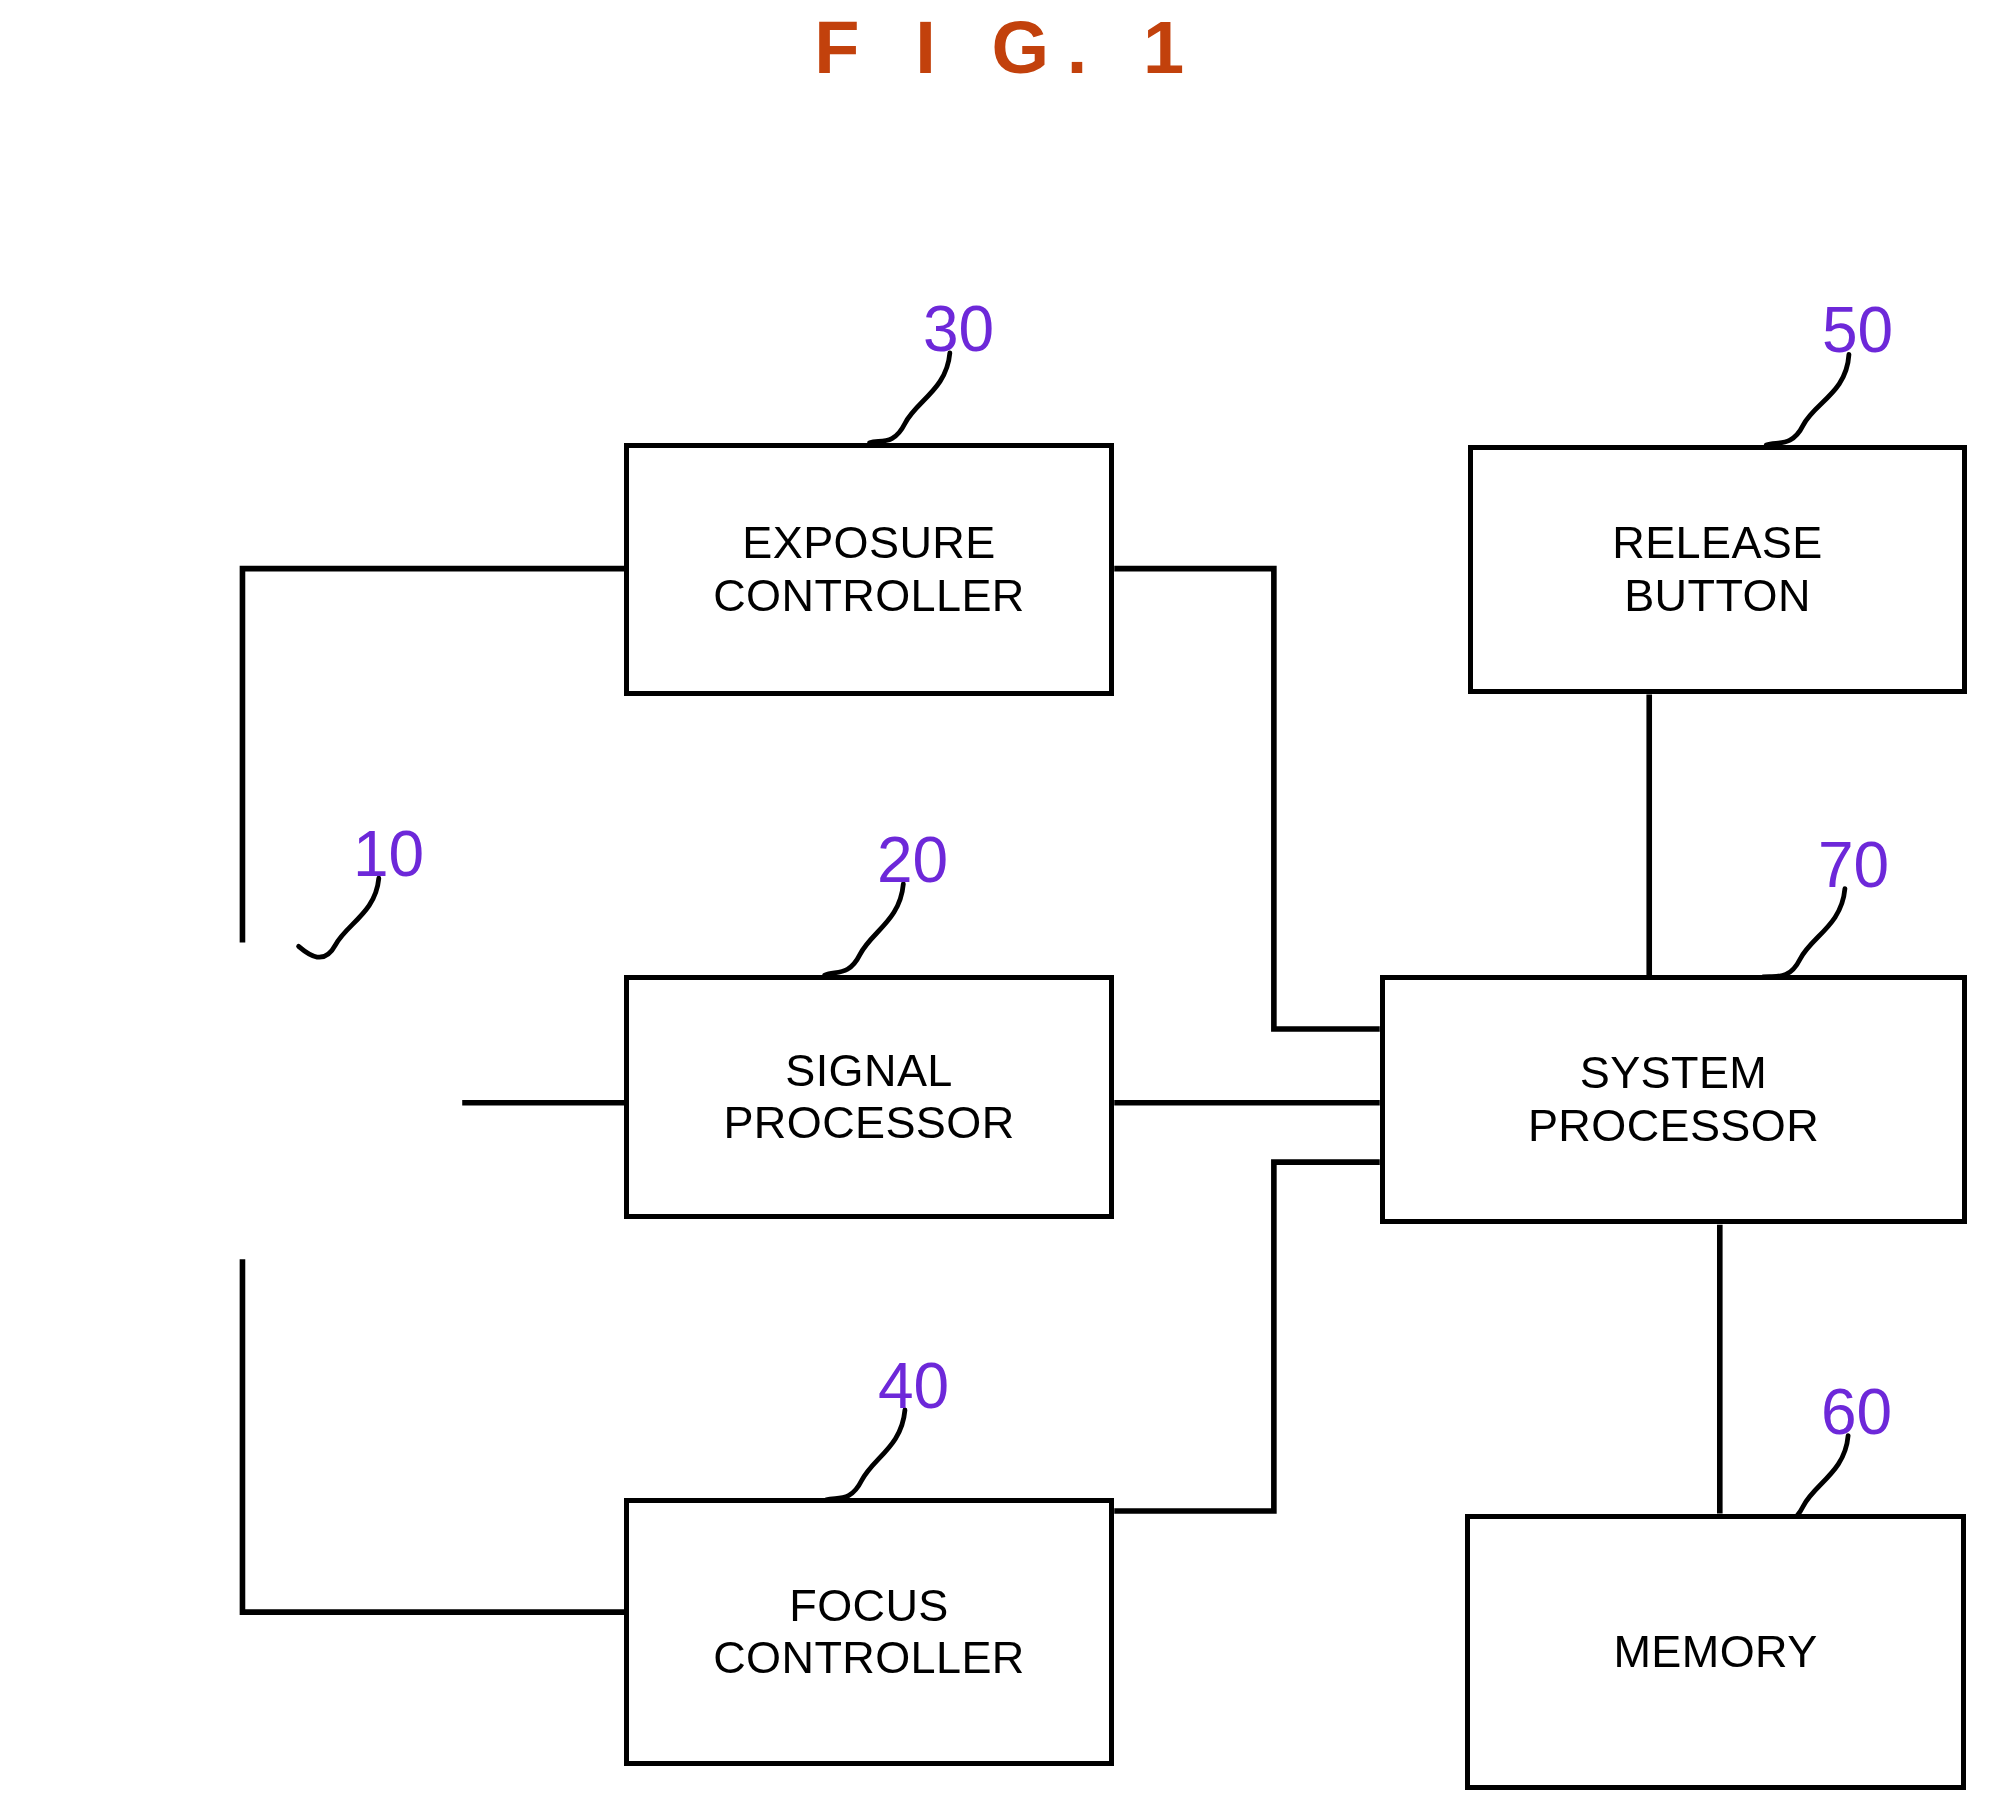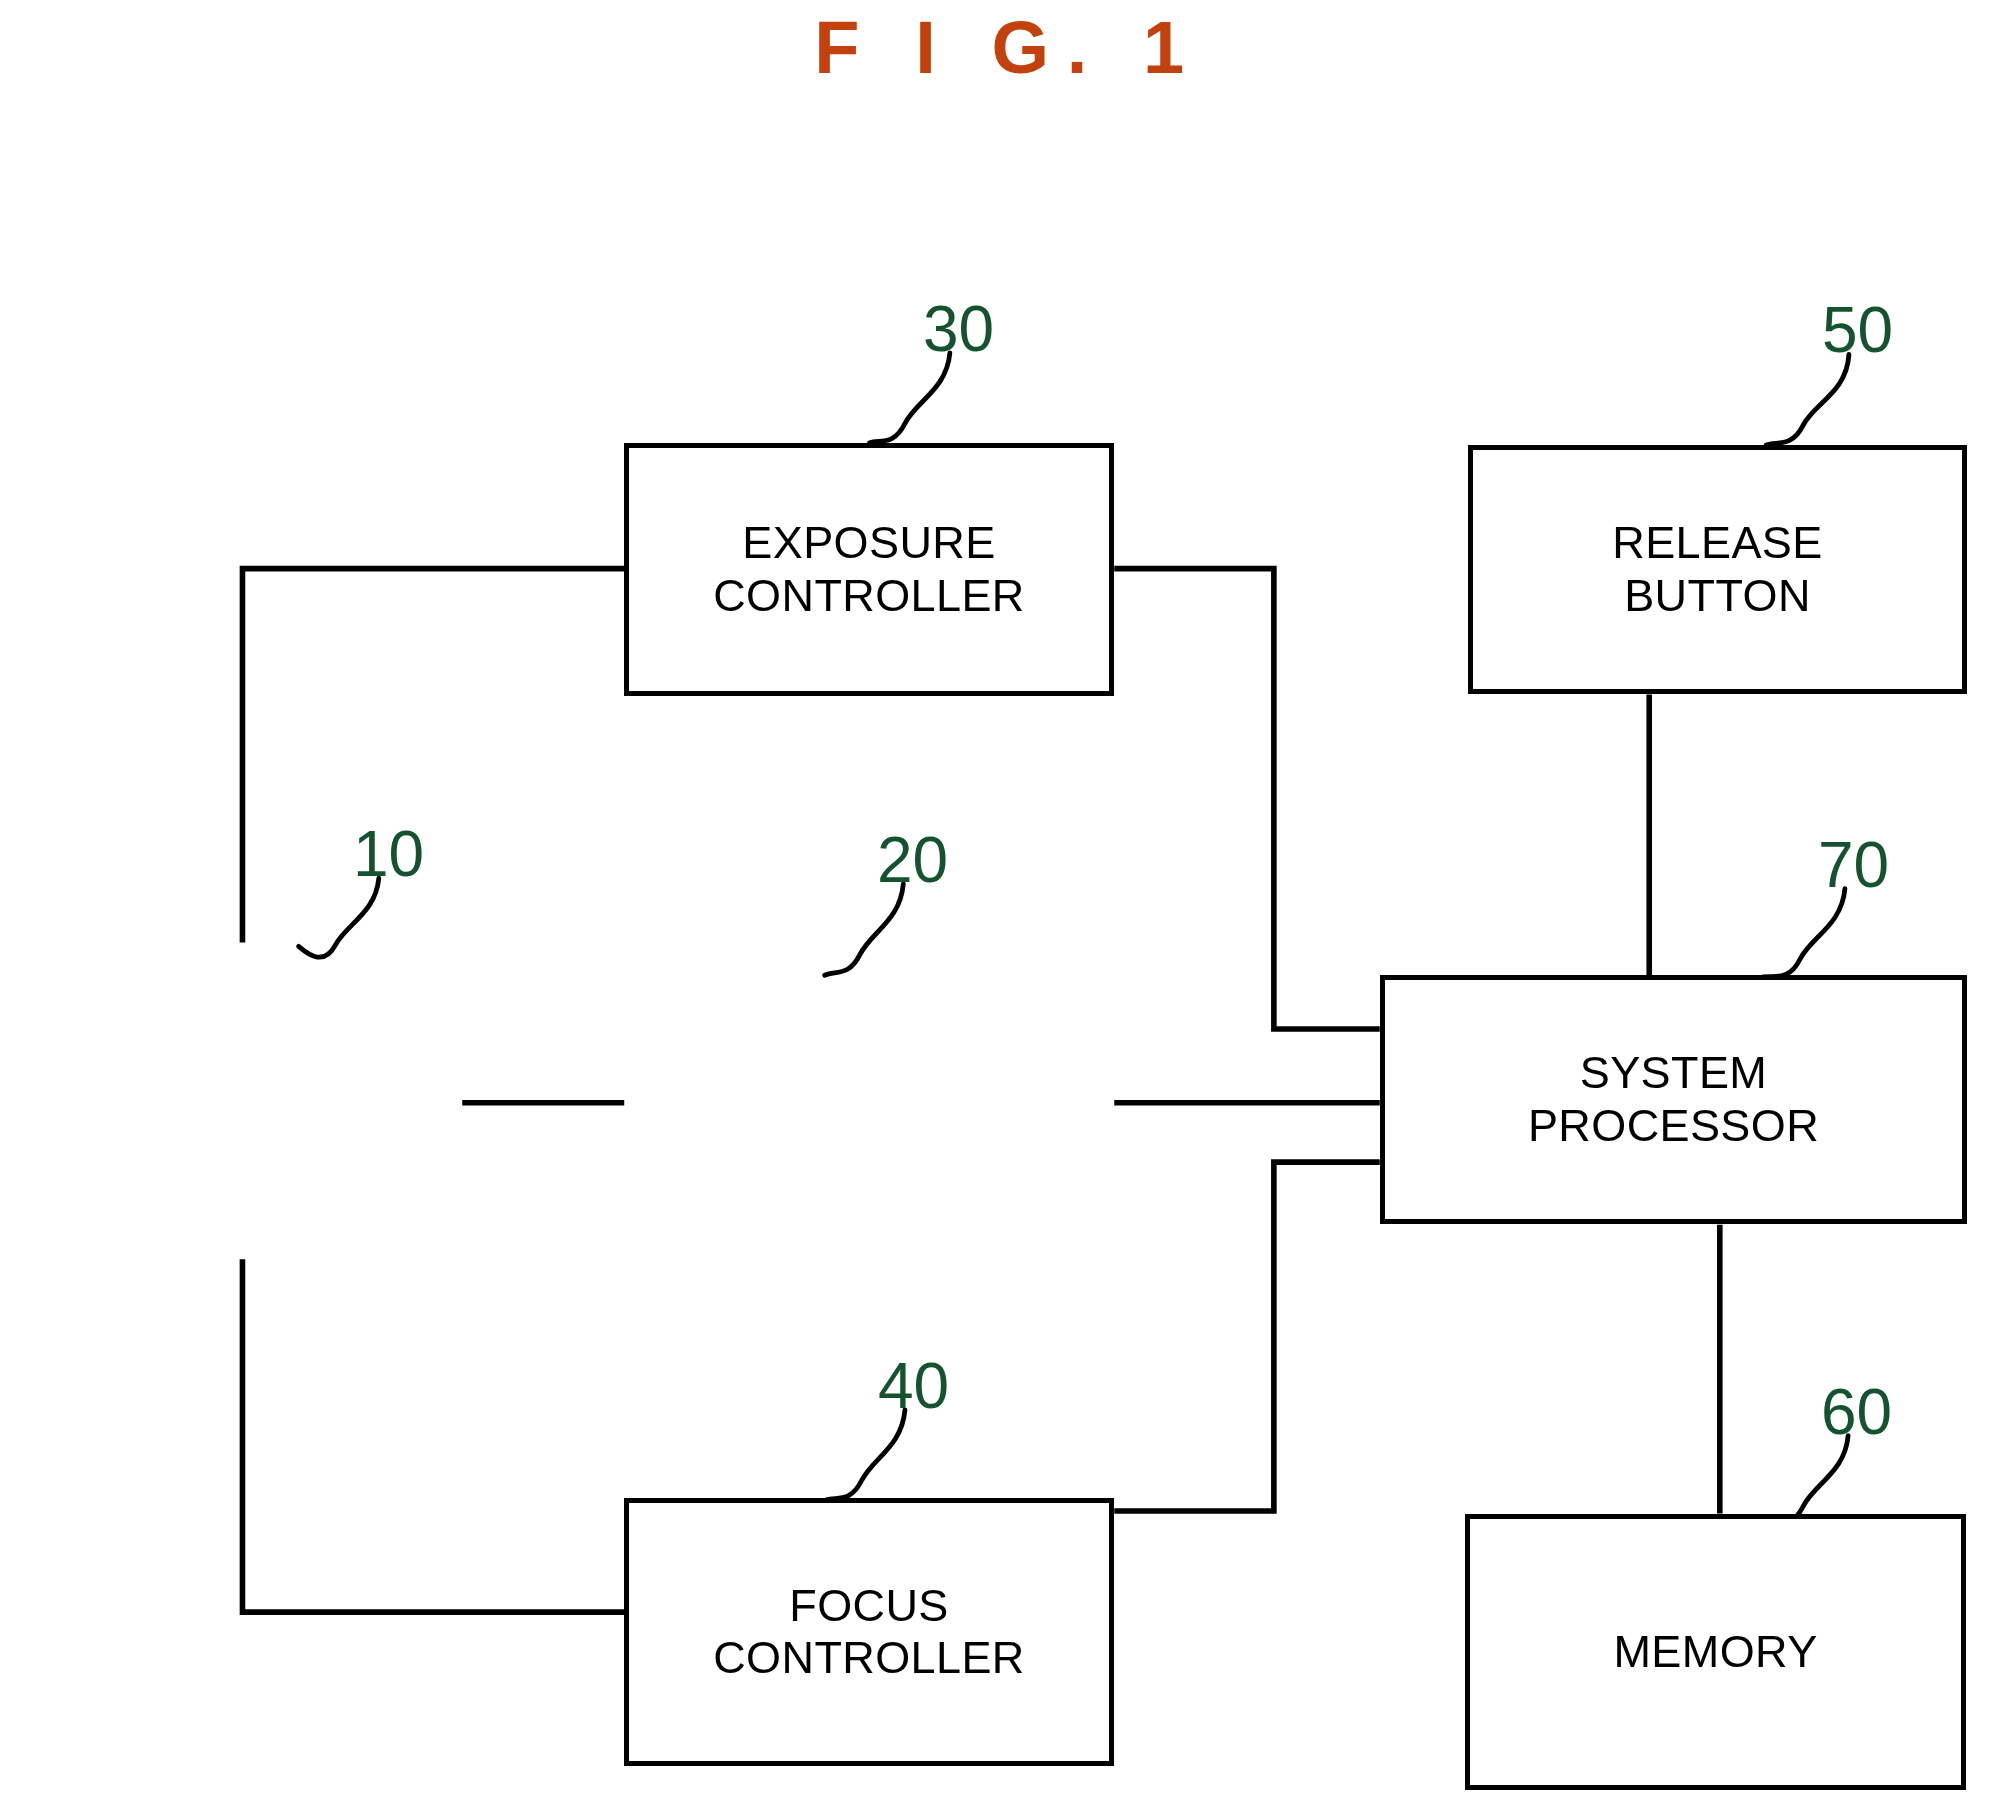--- a/index.html
+++ b/index.html
@@ -50,21 +50,21 @@
     font-size: 45px;
     line-height: 1.16;
     color: #000000;
     letter-spacing: 0.4px;
     font-family: "Liberation Sans", sans-serif;
     white-space: pre-line;
   }
   .ref-num {
     position: absolute;
     font-size: 64px;
-    color: #14532d;
+    color: #6d28d9;
     font-family: "Liberation Sans", sans-serif;
     line-height: 1;
   }
 </style>
 </head>
 <body>
 
 <div id="figure-root">
 
   <div id="fig-title">F I G.  1</div>
@@ -95,20 +95,24 @@
       <path d="M 2305 442 C 2302 490 2262 502 2248 530 C 2234 558 2216 550 2202 555"></path>
       <path d="M 472 1095 C 468 1138 432 1152 418 1178 C 404 1204 386 1192 372 1180"></path>
       <path d="M 1126 1102 C 1122 1148 1086 1162 1072 1190 C 1058 1218 1042 1210 1028 1216"></path>
       <path d="M 1128 1758 C 1124 1804 1088 1818 1074 1846 C 1060 1874 1044 1866 1030 1870"></path>
       <path d="M 2304 1790 C 2300 1836 2262 1850 2248 1878 C 2234 1906 2216 1898 2202 1904"></path>
       <path d="M 2300 1108 C 2296 1154 2258 1168 2244 1196 C 2230 1224 2212 1216 2198 1218"></path>
     </g>
   </svg>
 
 
+  <div class="block" style="left:624px; top:975px; width:490px; height:244px;">
+    <span class="block-label">SIGNAL
+PROCESSOR</span>
+  </div>
 
   <div class="block" style="left:624px; top:443px; width:490px; height:253px;">
     <span class="block-label">EXPOSURE
 CONTROLLER</span>
   </div>
 
   <div class="block" style="left:624px; top:1498px; width:490px; height:268px;">
     <span class="block-label">FOCUS
 CONTROLLER</span>
   </div>

